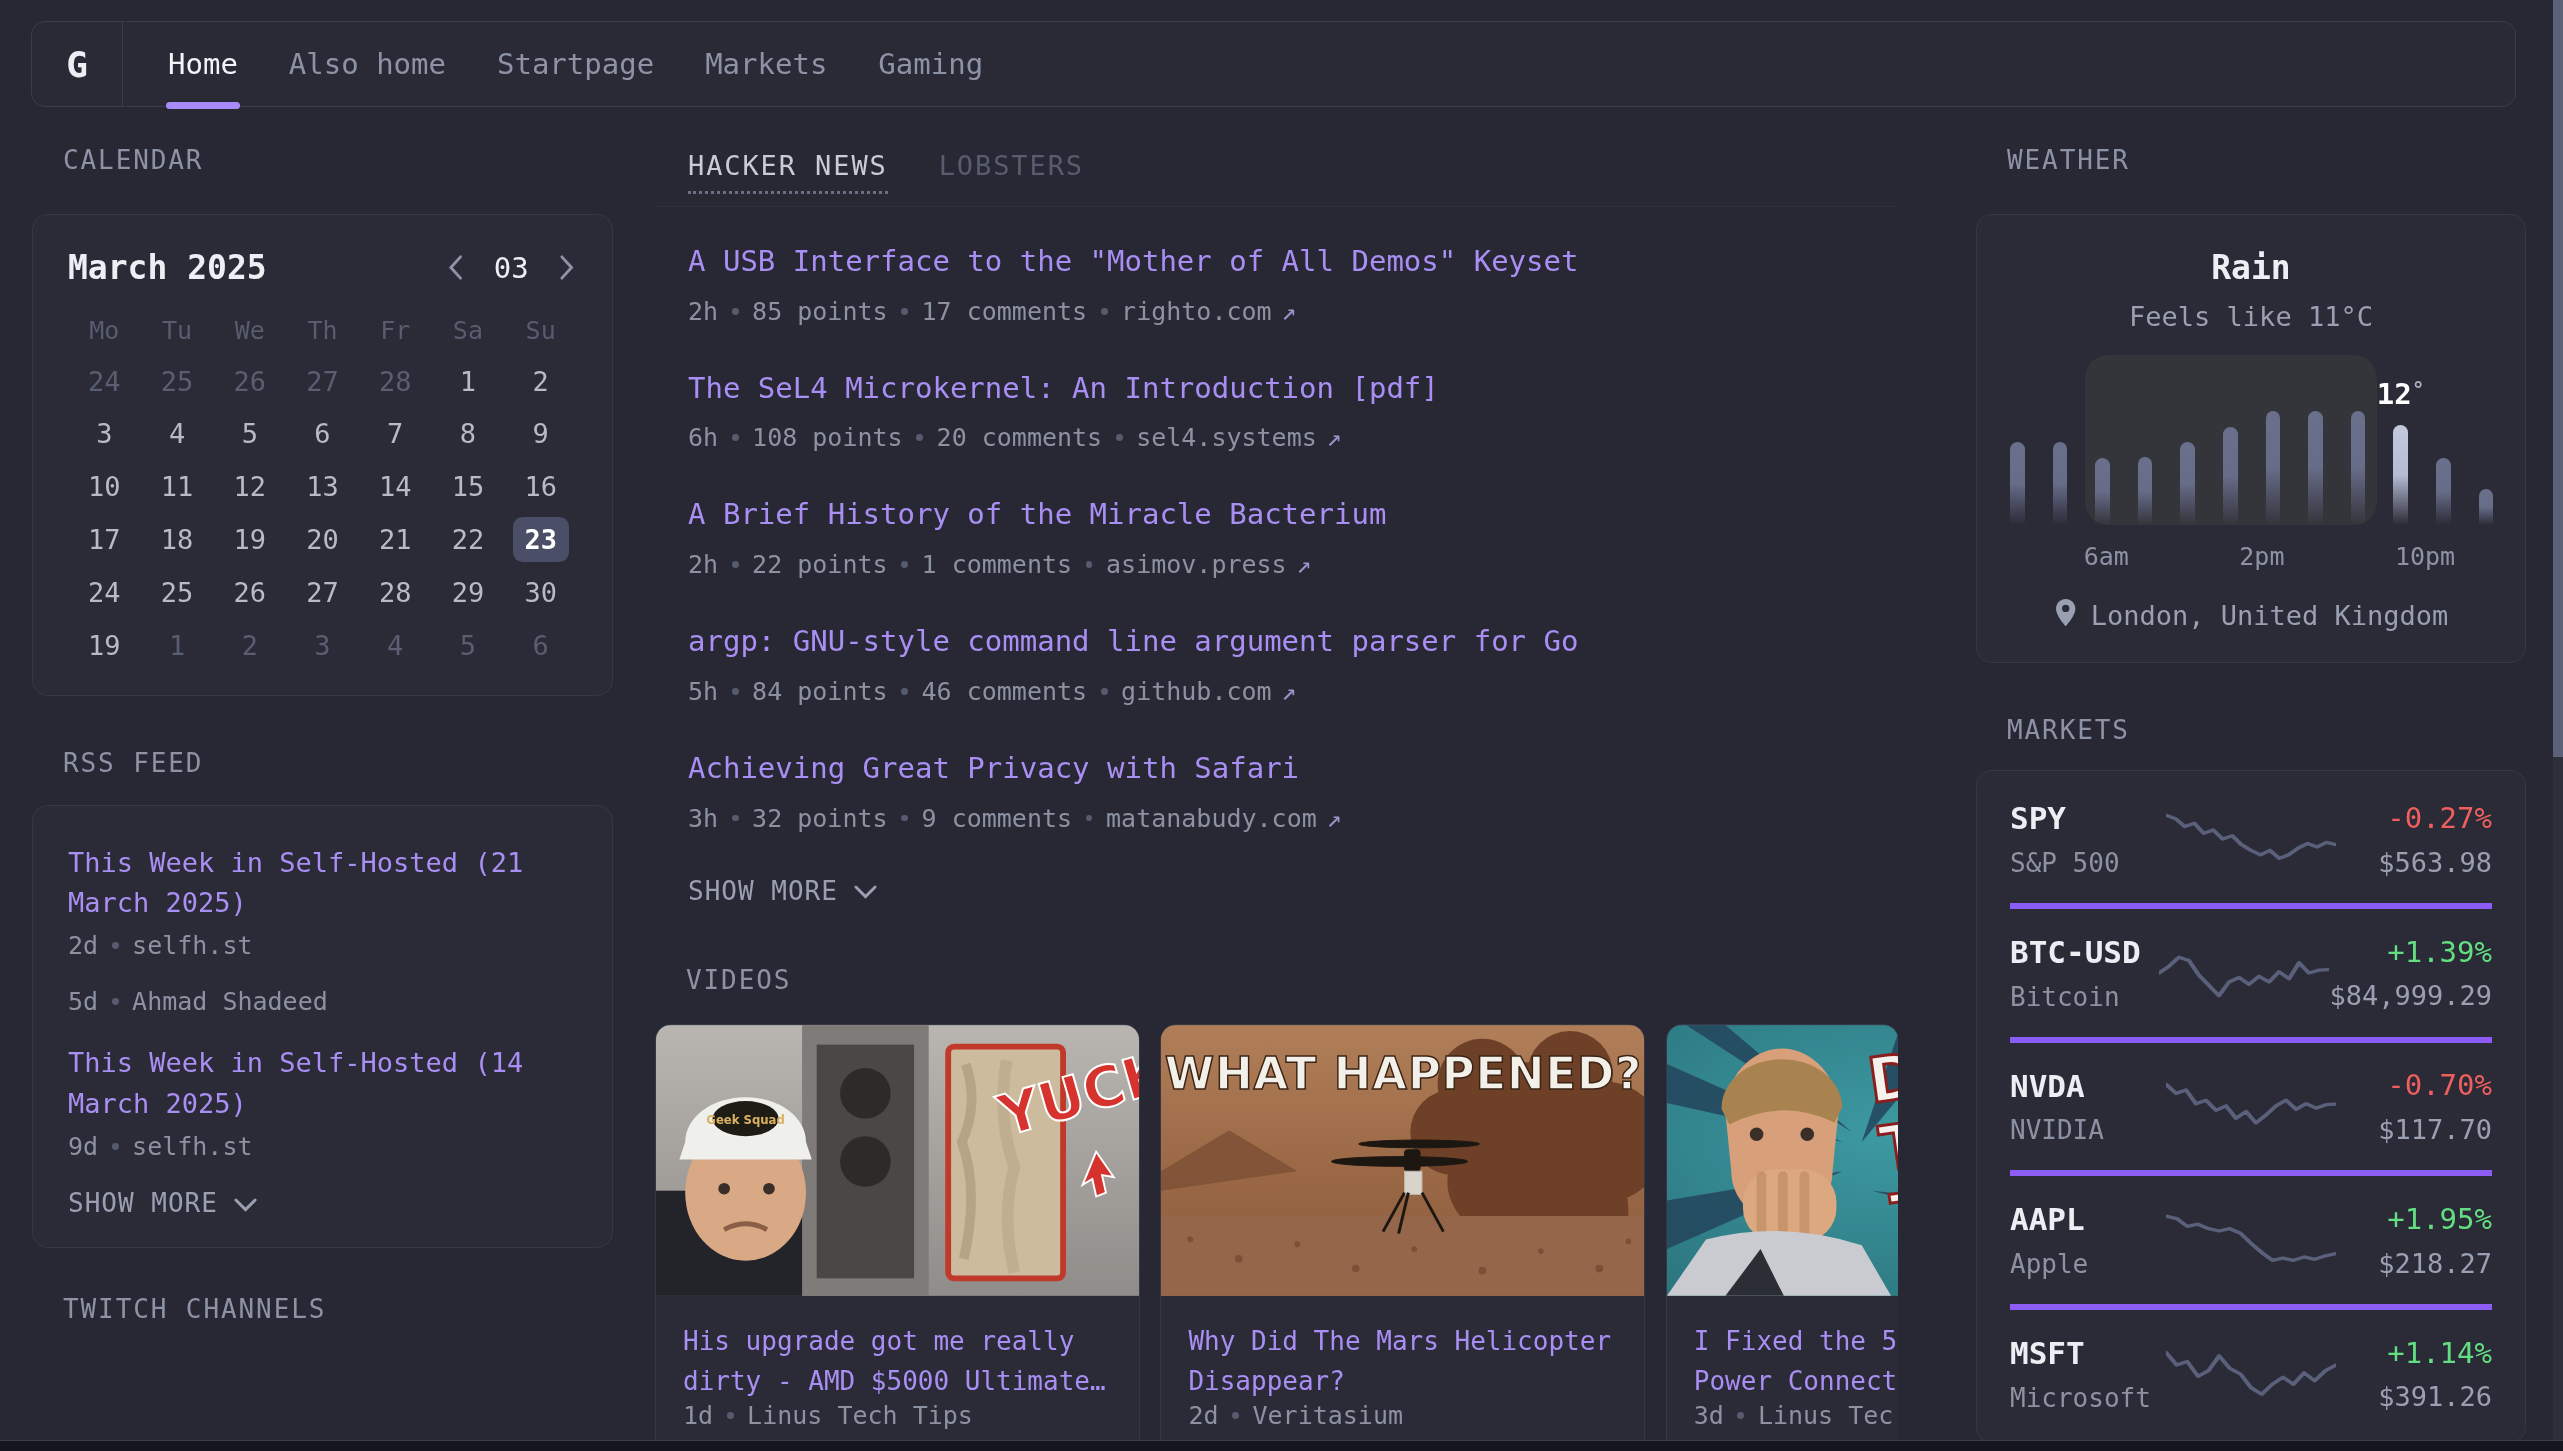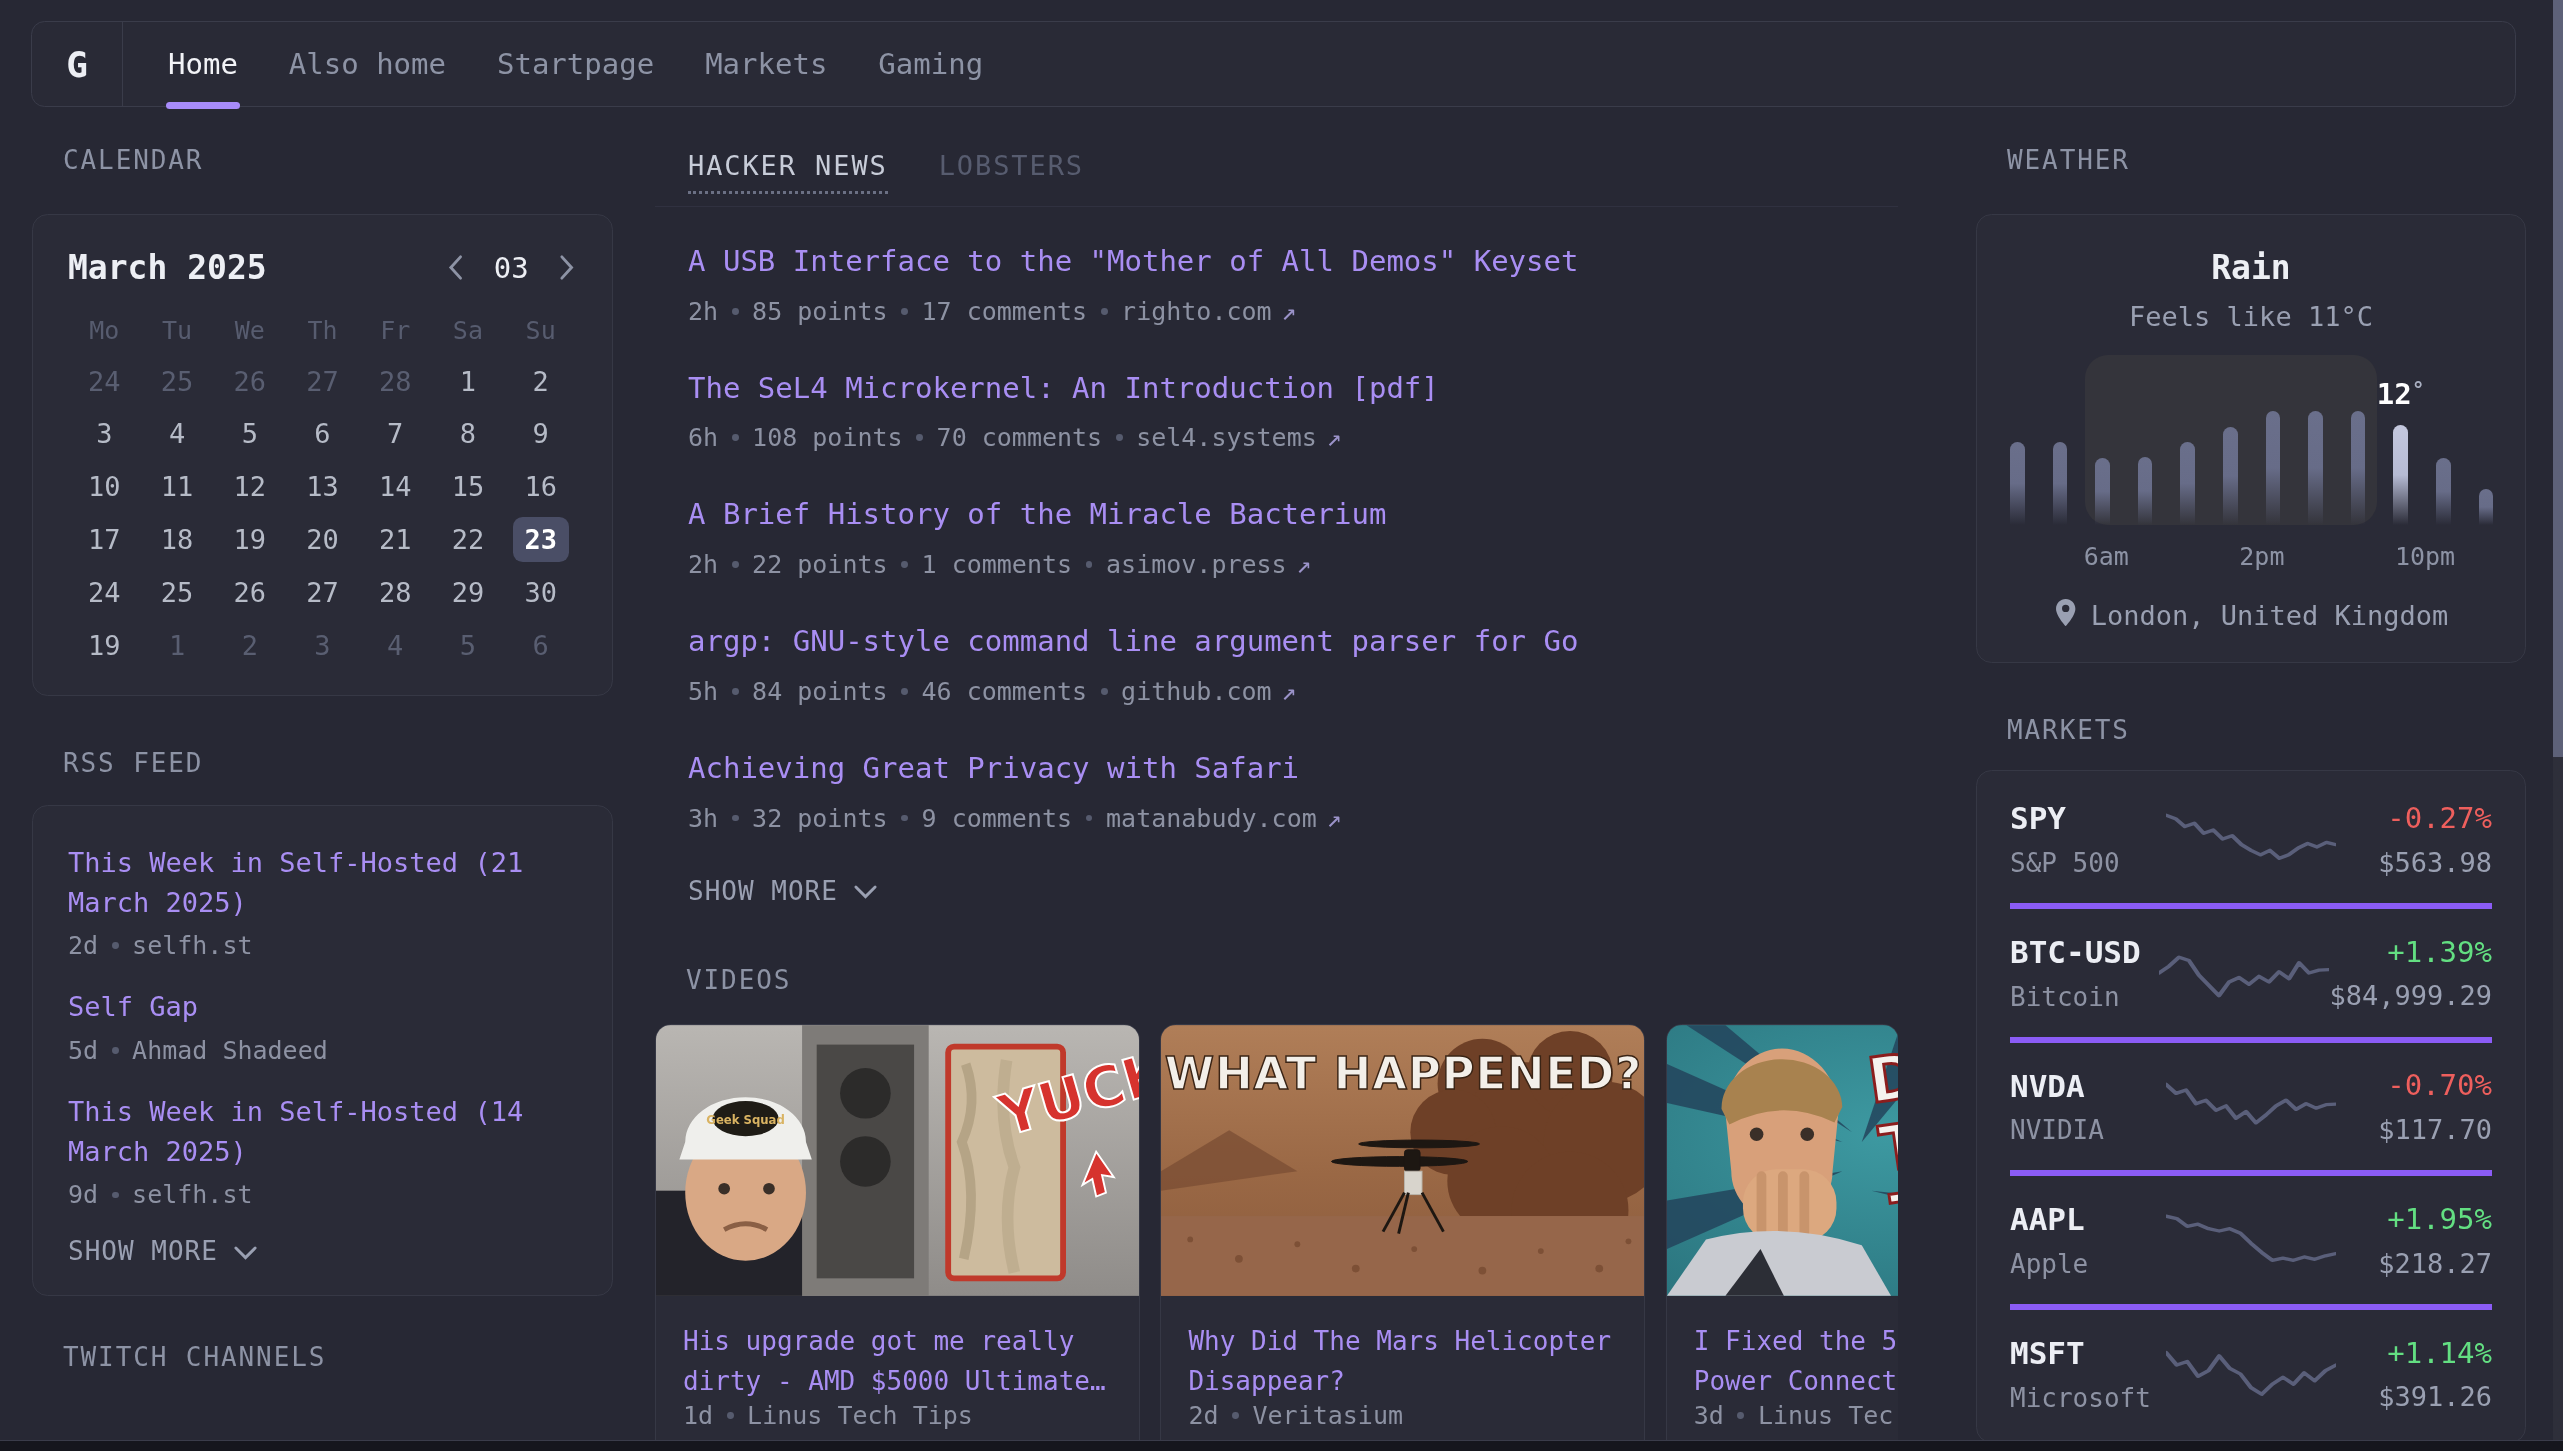--- a/index.html
+++ b/index.html
@@ -199,21 +199,20 @@
       <div id="rss-list">
           <div class="rss-item">
             <a class="rss-title">This Week in Self-Hosted (21 March 2025)</a>
             <div class="meta">
               <span>2d</span>
               <span class="dot"></span>
               <span>selfh.st</span>
             </div>
           </div>
           <div class="rss-item">
-            <a class="rss-title">Self Gap</a>
             <div class="meta">
               <span>5d</span>
               <span class="dot"></span>
               <span>Ahmad Shadeed</span>
             </div>
           </div>
           <div class="rss-item">
             <a class="rss-title">This Week in Self-Hosted (14 March 2025)</a>
             <div class="meta">
               <span>9d</span>
@@ -256,21 +255,21 @@
             </span>
           </div>
         </div>
         <div class="news-item">
           <a class="news-title">The SeL4 Microkernel: An Introduction [pdf]</a>
           <div class="meta">
             <span>6h</span>
             <span class="dot"></span>
             <span>108 points</span>
             <span class="dot"></span>
-            <span>70 comments</span>
+            <span>20 comments</span>
             <span class="dot"></span>
             <span style="display: flex; align-items: center; gap: 7.8px;">
               <a class="news-meta-src">sel4.systems</a>
               <span class="arrow">↗</span>
             </span>
           </div>
         </div>
         <div class="news-item">
           <a class="news-title">A Brief History of the Miracle Bacterium</a>
           <div class="meta">

